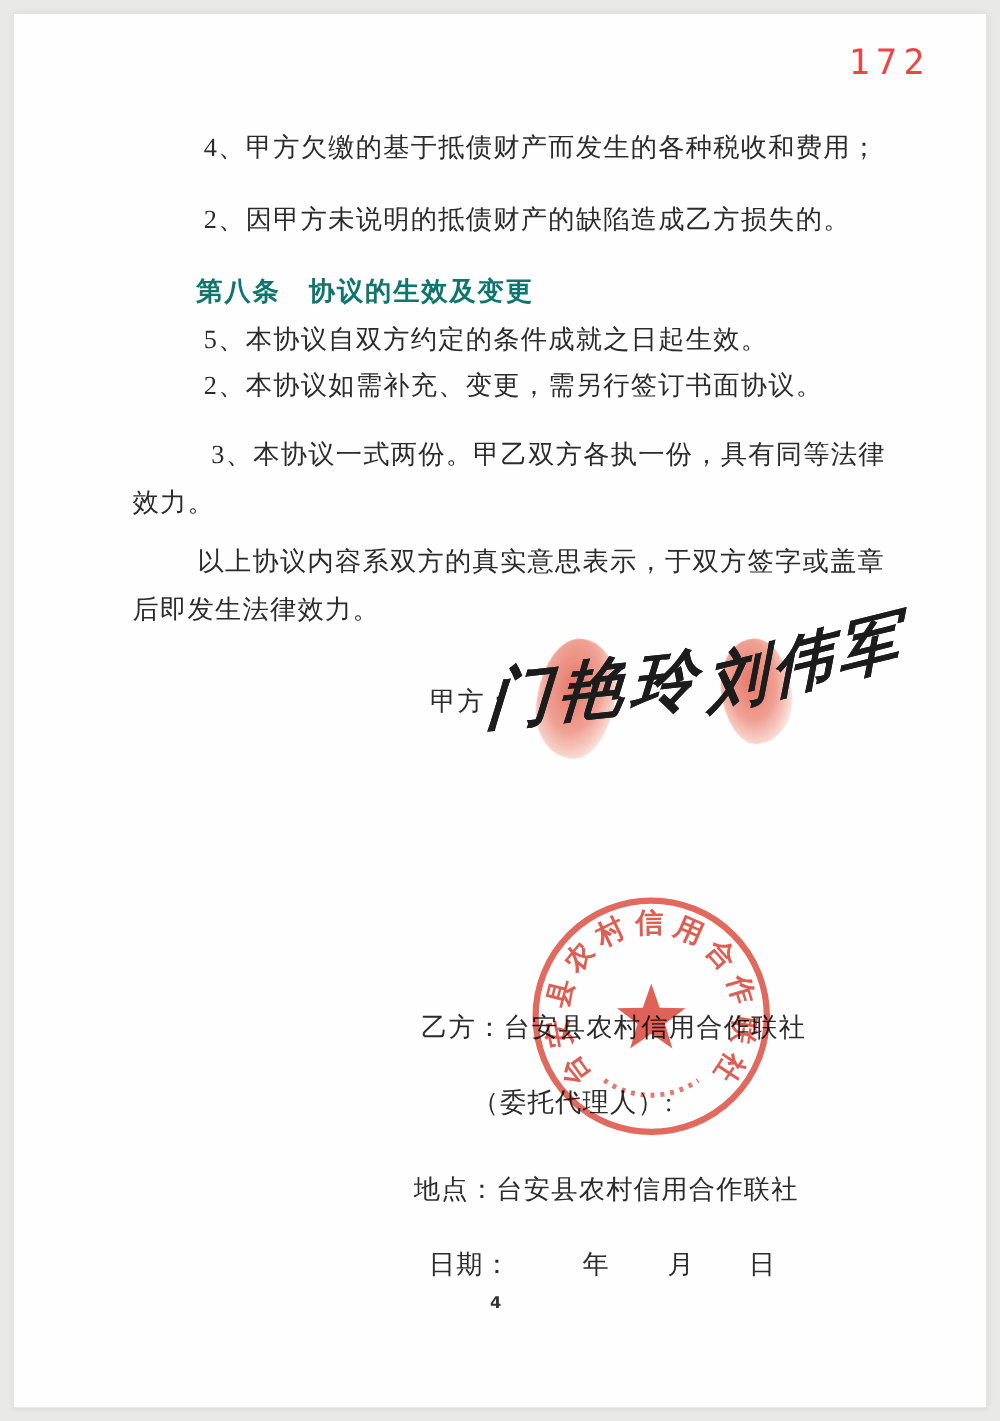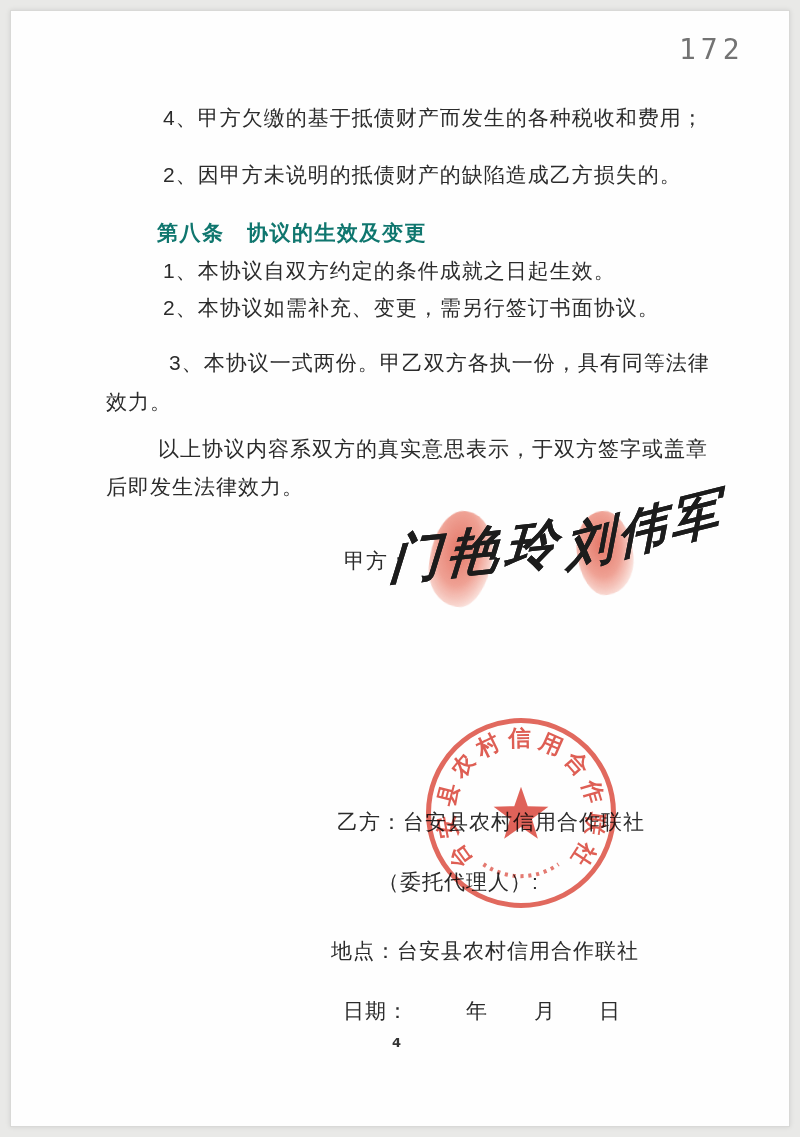--- a/index.html
+++ b/index.html
@@ -3,28 +3,28 @@
 <meta charset="utf-8">
 <style>
   html,body{margin:0;padding:0;width:800px;height:1137px;overflow:hidden;background:#e9e9e7;}
   #scan-page{
     position:absolute;left:10px;top:10px;width:778px;height:1115px;
     background:#fefefe;border:1px solid #d9d9d7;
     box-shadow:0 0 5px rgba(0,0,0,.10);
   }
   .txt{
     position:absolute;white-space:nowrap;
-    font-family:Liberation Sans, sans-serif;
+    font-family:Liberation Serif, serif;
     font-size:21px;letter-spacing:1px;color:#2b2b2b;
   }
   .bold{font-weight:bold;letter-spacing:1.5px;color:#0f766e;}
   #stamp-172{
     position:absolute;left:668px;top:22px;
     font-family:"DejaVu Sans Mono","Liberation Mono",monospace;
-    font-size:28px;letter-spacing:5px;color:#737373;
+    font-size:28px;letter-spacing:5px;color:#ef4444;
   }
   #footer-4{
     position:absolute;left:381px;top:1024px;
     font-family:"DejaVu Sans","Liberation Sans",sans-serif;
     font-size:13px;font-weight:bold;color:#333;
   }
   
   #l-item4{left:152px;top:93px;}
   #l-item5{left:152px;top:150px;}
   #l-a8h{left:146px;top:208px;}
@@ -79,21 +79,21 @@
 <body>
 
 <div id="scan-page">
 
   <div id="stamp-172">172</div>
 
   <div class="txt" id="l-item4">4、甲方欠缴的基于抵债财产而发生的各种税收和费用；</div>
   <div class="txt" id="l-item5">2、因甲方未说明的抵债财产的缺陷造成乙方损失的。</div>
 
   <div class="txt bold" id="l-a8h">第八条　协议的生效及变更</div>
-  <div class="txt" id="l-a81">1、本协议自双方约定的条件成就之日起生效。</div>
+  <div class="txt" id="l-a81">5、本协议自双方约定的条件成就之日起生效。</div>
   <div class="txt" id="l-a82">2、本协议如需补充、变更，需另行签订书面协议。</div>
   <div class="txt" id="l-a83a">3、本协议一式两份。甲乙双方各执一份，具有同等法律</div>
   <div class="txt" id="l-a83b">效力。</div>
 
   <div class="txt" id="l-clo1">以上协议内容系双方的真实意思表示，于双方签字或盖章</div>
   <div class="txt" id="l-clo2">后即发生法律效力。</div>
 
   <div class="txt" id="l-jiafang">甲方：</div>
 
   <div class="fingerprint" id="fingerprint-1"></div>

